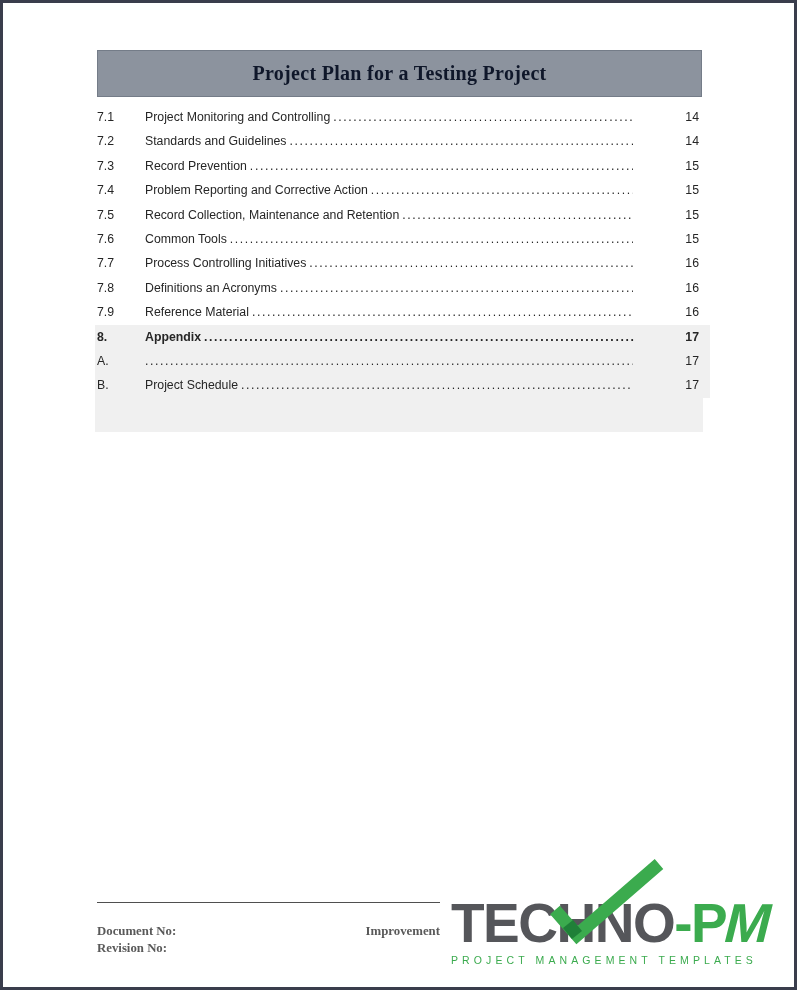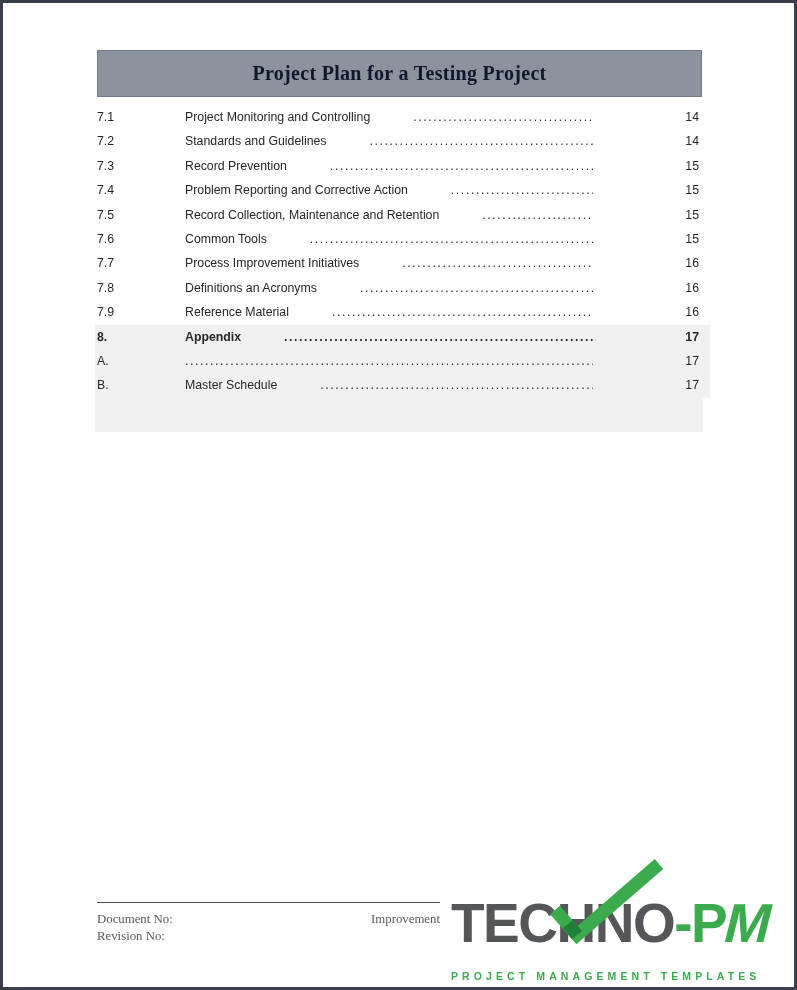--- a/index.html
+++ b/index.html
@@ -19,21 +19,21 @@
     display:flex;align-items:center;justify-content:center;
   }
   .banner .title{
     font-family:"Liberation Serif", serif;
     font-size:20px;font-weight:700;color:#0f172a;letter-spacing:.3px;
   }
   
   .toc{position:absolute;left:94px;top:102px;width:602px;}
   .toc-row{
     display:flex;align-items:center;height:24.4px;line-height:24.4px;
-    font-size:12.3px;color:#262626;gap:40px;
+    font-size:12.3px;color:#262626;
   }
   .toc-row .num{flex:0 0 48px;}
   .toc-row .ttl{flex:0 0 auto;padding-right:3px;white-space:nowrap;}
   .toc-row .leader{
     flex:1 1 auto;min-width:0;overflow:hidden;white-space:nowrap;
     letter-spacing:1.6px;font-size:12.3px;color:#262626;
   }
   .toc-row .pg{flex:0 0 auto;min-width:18px;text-align:right;padding-left:3px;margin-left:45px;}
   .toc-row.bold{font-weight:700;}
   .toc-row.bold .pg{padding-left:0;}
@@ -42,42 +42,42 @@
     margin-left:-2px;padding-left:2px;
     margin-right:-11px;padding-right:11px;
   }
   .hl-ext{
     background:#F0F0F0;height:34px;
     margin-left:-2px;width:608px;
   }
   
   .footer-left{
     position:absolute;left:94px;top:899px;width:343px;
-    border-top:1px solid #4F4F4F;padding-top:8px;
+    border-top:1px solid #4F4F4F;padding-top:20px;
     font-family:"Liberation Serif", serif;
-    font-size:12.8px;color:#595959;line-height:17px;
+    font-size:12.8px;color:#595959;line-height:17px;font-weight:bold;
   }
   .f-row1{display:flex;justify-content:space-between;}
   
   .logo{position:absolute;left:448px;top:891px;width:342px;}
   .brand{
     font-size:55px;font-weight:700;letter-spacing:-1.5px;
     color:#55565A;line-height:58px;white-space:nowrap;
     display:flex;align-items:baseline;
   }
   .brand .grn{color:#3BAB4E;}
   .brand .m{display:inline-block;transform:skewX(-14deg);}
   .h-wrap{position:relative;display:inline-block;}
   .check-svg{
     position:absolute;left:-6px;bottom:8px;
     width:118px;height:64px;overflow:visible;pointer-events:none;
   }
   .tagline{
-    margin-top:18px;
-    font-size:10.5px;font-weight:700;letter-spacing:4.1px;
+    margin-top:2px;
+    font-size:10.5px;font-weight:400;letter-spacing:4.1px;
     color:#3BAB4E;white-space:nowrap;
   }
 </style>
 </head>
 <body>
 
 <div class="page">
 
   <div class="banner">
     <span class="title">Project Plan for a Testing Project</span>
@@ -115,21 +115,21 @@
       <span class="pg">15</span>
     </div>
     <div class="toc-row">
       <span class="num">7.6</span>
       <span class="ttl">Common Tools</span>
       <span class="leader">............................................................................................................................................................................................................................................................................................................</span>
       <span class="pg">15</span>
     </div>
     <div class="toc-row">
       <span class="num">7.7</span>
-      <span class="ttl">Process Improvement Initiatives</span>
+      <span class="ttl">Process Controlling Initiatives</span>
       <span class="leader">............................................................................................................................................................................................................................................................................................................</span>
       <span class="pg">16</span>
     </div>
     <div class="toc-row">
       <span class="num">7.8</span>
       <span class="ttl">Definitions an Acronyms</span>
       <span class="leader">............................................................................................................................................................................................................................................................................................................</span>
       <span class="pg">16</span>
     </div>
     <div class="toc-row">
@@ -144,21 +144,21 @@
       <span class="leader">............................................................................................................................................................................................................................................................................................................</span>
       <span class="pg">17</span>
     </div>
     <div class="toc-row hl">
       <span class="num">A.</span>
       <span class="leader">............................................................................................................................................................................................................................................................................................................</span>
       <span class="pg">17</span>
     </div>
     <div class="toc-row hl">
       <span class="num">B.</span>
-      <span class="ttl">Master Schedule</span>
+      <span class="ttl">Project Schedule</span>
       <span class="leader">............................................................................................................................................................................................................................................................................................................</span>
       <span class="pg">17</span>
     </div>
     <div class="hl-ext"></div>
   </div>
 
   <div class="footer-left">
     <div class="f-row1">
       <span>Document No:</span>
       <span>Improvement</span>

